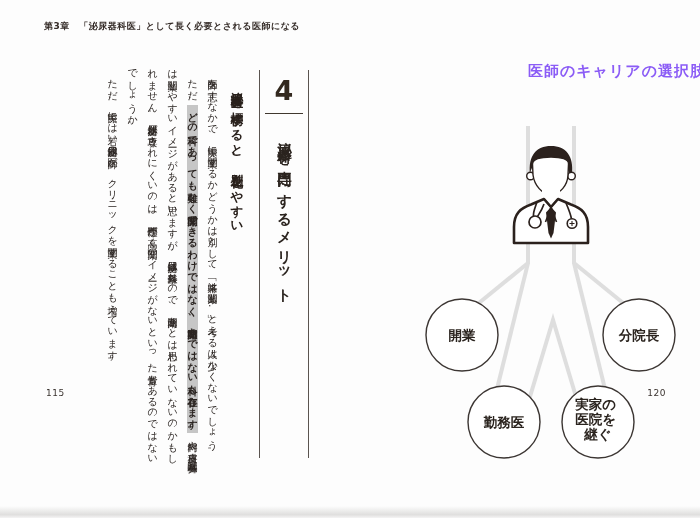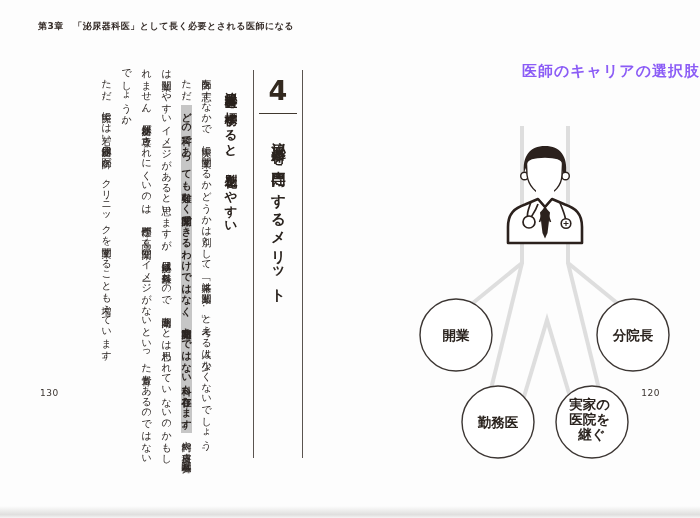--- a/index.html
+++ b/index.html
@@ -3,21 +3,21 @@
 <meta charset="utf-8">
 <style>
   html,body{margin:0;padding:0;}
   body{
     width:700px;height:518px;position:relative;overflow:hidden;
     background:#fdfdfd;
     font-family:"DejaVu Sans",sans-serif;
     color:#28221f;
     -webkit-font-smoothing:antialiased;
   }
-  .page{position:absolute;top:0;height:420px;}
+  .page{position:absolute;top:0;height:420px;margin-left:6px;}
   #left-page{left:0;width:360px;}
   #right-page{left:360px;width:340px;}
 
   
   .chapter-header{
     position:absolute;left:38px;top:20px;
     font-size:9px;font-weight:bold;letter-spacing:.5px;color:#352c28;
   }
   .section-box{
     position:absolute;left:253px;top:70px;width:50px;height:388px;
@@ -79,21 +79,21 @@
     <div class="section-title">泌尿器科を専門にするメリット</div>
   </div>
 
   <div class="vertical-body">
     <p class="subtitle">泌尿器科医を標榜すると、差別化しやすい</p>
     <p class="para">医師を志すなかで、実際に開業するかどうかは別として、「将来は開業も…」と考える人は少なくないでしょう。</p>
     <p class="para"><span>ただ、</span><mark class="hl">どの科であっても難なく開業できるわけではなく、開業向きではない科も存在します。</mark><span>内科や皮膚科、耳鼻咽喉科は開業しやすいイメージがあると思いますが、泌尿器科は外科系なので、開業向きとは思われていないのかもしれません。泌尿器科が専攻されにくいのは、専門性が高く「開業」のイメージがないといった背景もあるのではないでしょうか。</span></p>
     <p class="para">ただ、実際には若い泌尿器科の医師が、クリニックを開業することも増えています。</p>
   </div>
 
-  <div class="page-number" id="page-number-left">130</div>
+  <div class="page-number" id="page-number-left">115</div>
 </div>
 
 <div class="page" id="right-page">
 
   <div class="figure-title">医師のキャリアの選択肢</div>
 
   <svg class="career-diagram" width="340" height="370" viewBox="0 0 340 370">
 
     <g stroke="#dedede" stroke-width="4" fill="none">
       <line x1="162" y1="20" x2="162" y2="158"></line>

